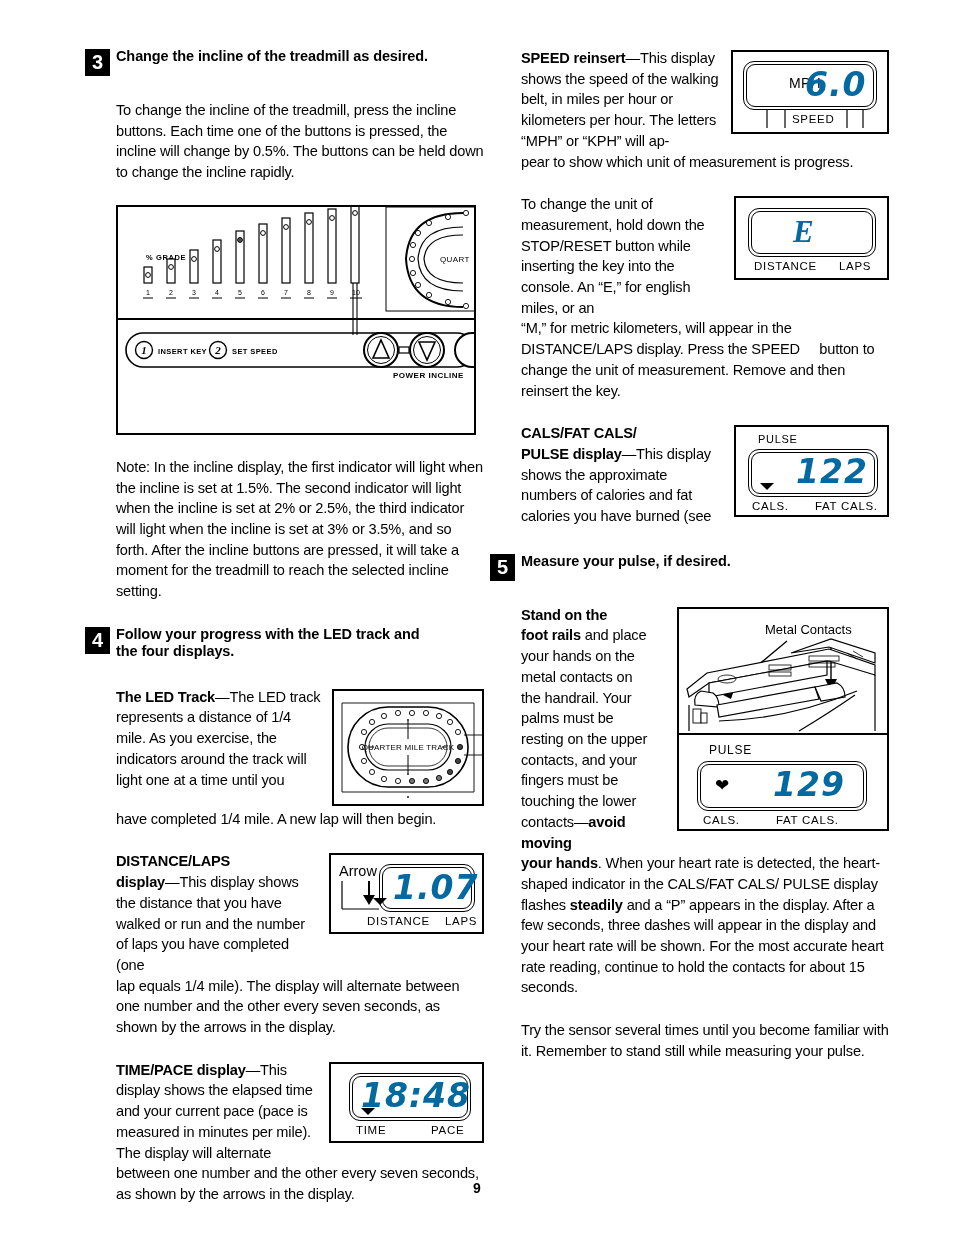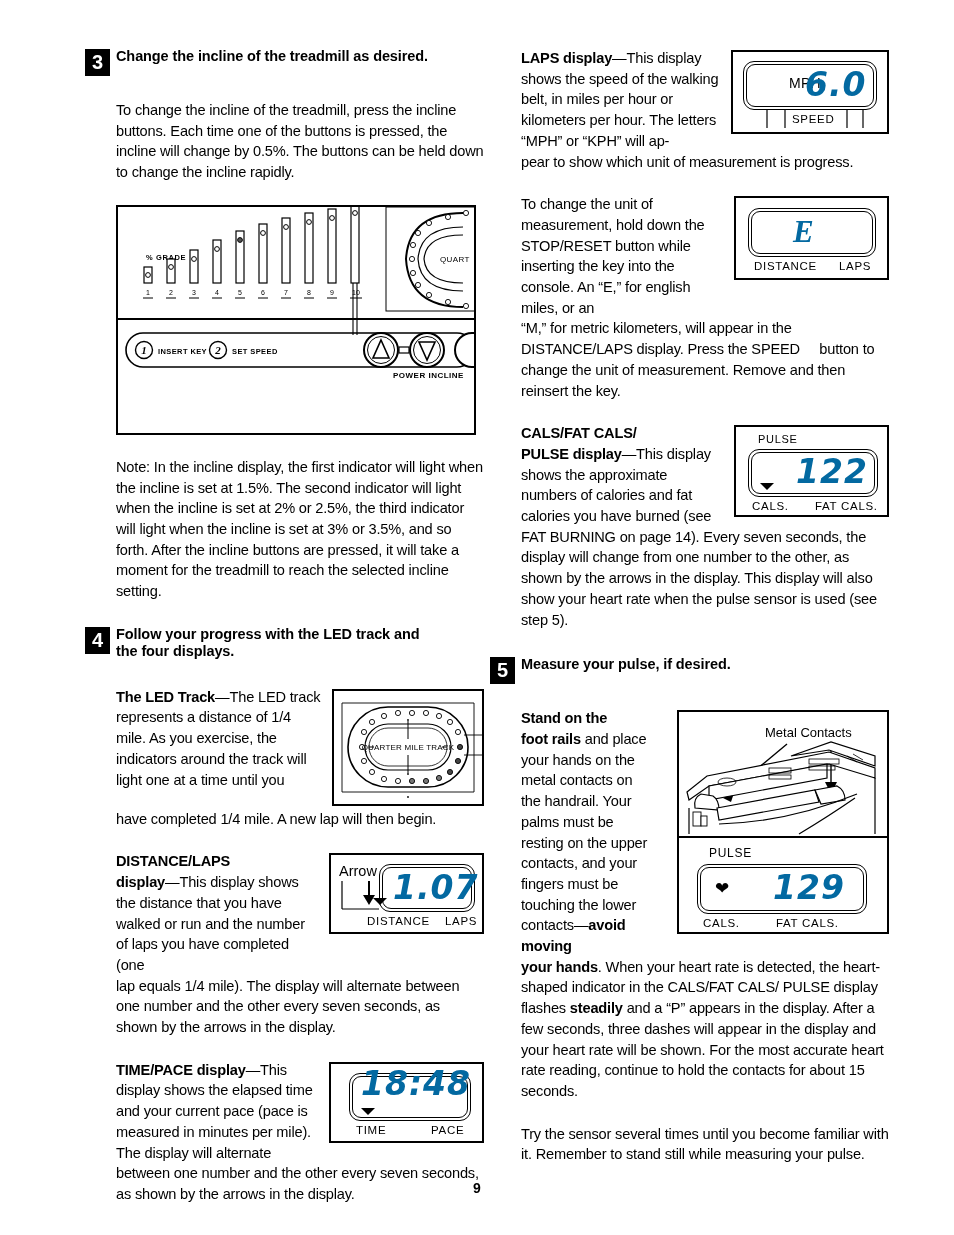--- a/index.html
+++ b/index.html
@@ -361,21 +361,21 @@
         <p class="body"><b><span>DISTANCE/LAPS</span><br><span>display</span></b><span>—</span><span>This display shows the distance that you have walked or run and the number of laps you have completed (one</span></p>
       </div>
       <p class="body" style="clear:both">lap equals 1/4 mile). The display will alternate between one number and the other every seven seconds, as shown by the arrows in the display.</p>
     </div>
 
     <div style="height:22px"></div>
 
     <div class="clearfix">
       <div class="fig-right framebox lcd-wrap" style="width:155px;height:81px;">
         <div class="lcd" style="left:18px;top:9px;width:122px;height:48px;"></div>
-        <div class="seg" style="position:absolute;left:30px;top:0;font-size:33px;line-height:40px;">18:48</div>
+        <div class="seg" style="position:absolute;left:30px;top:12px;font-size:33px;line-height:40px;">18:48</div>
         <div class="tri-down" style="left:30px;top:44px;"></div>
         <div class="lcd-label" style="left:25px;top:60px;">TIME</div>
         <div class="lcd-label" style="left:100px;top:60px;">PACE</div>
       </div>
       <div class="fig-left-text">
         <p class="body"><b><span>TIME/PACE display</span></b><span>—</span><span>This display shows the elapsed time and your current pace (pace is measured in minutes per mile). The display will alternate</span></p>
       </div>
       <p class="body" style="clear:both">between one number and the other every seven seconds, as shown by the arrows in the display.</p>
     </div>
 
@@ -390,21 +390,21 @@
         <div class="seg" style="position:absolute;left:72px;top:13px;font-size:33px;line-height:40px;">6.0</div>
         <svg style="position:absolute;left:10px;top:58px" width="140" height="24">
           <line x1="24" y1="0" x2="24" y2="18" stroke="#000" stroke-width="1.2"></line>
           <line x1="42" y1="0" x2="42" y2="18" stroke="#000" stroke-width="1.2"></line>
           <line x1="104" y1="0" x2="104" y2="18" stroke="#000" stroke-width="1.2"></line>
           <line x1="120" y1="0" x2="120" y2="18" stroke="#000" stroke-width="1.2"></line>
         </svg>
         <div class="lcd-label" style="left:59px;top:61px;font-weight:normal;">SPEED</div>
       </div>
       <div class="fig-left-text">
-        <p class="body"><b><span>LAPS display</span></b><span>—</span><span>This display shows the speed of the walking belt, in miles per hour or kilometers per hour. The letters “MPH” or “KPH” will ap-</span></p>
+        <p class="body"><b><span>SPEED reinsert</span></b><span>—</span><span>This display shows the speed of the walking belt, in miles per hour or kilometers per hour. The letters “MPH” or “KPH” will ap-</span></p>
       </div>
       <p class="body" style="clear:both">pear to show which unit of measurement is progress.</p>
     </div>
 
     <div style="height:22px"></div>
 
     <div class="clearfix">
       <div class="fig-right framebox lcd-wrap" style="width:155px;height:84px;">
         <div class="lcd" style="left:12px;top:10px;width:128px;height:49px;"></div>
         <div class="seg" style="position:absolute;left:57px;top:14px;font-size:31px;line-height:40px;font-family:'Liberation Serif',serif;">E</div>
@@ -424,21 +424,20 @@
         <div class="lcd-label" style="left:22px;top:6px;font-size:11px;">PULSE</div>
         <div class="lcd" style="left:12px;top:22px;width:130px;height:48px;"></div>
         <div class="seg" style="position:absolute;left:60px;top:25px;font-size:33px;line-height:40px;text-align:center;">122</div>
         <div class="tri-down" style="left:24px;top:56px;"></div>
         <div class="lcd-label" style="left:16px;top:73px;">CALS.</div>
         <div class="lcd-label" style="left:79px;top:73px;">FAT CALS.</div>
       </div>
       <div class="fig-left-text">
         <p class="body"><b><span>CALS/FAT CALS/</span><br><span>PULSE display</span></b><span>—</span><span>This display shows the approximate numbers of calories and fat calories you have burned (see</span></p>
       </div>
-      <p class="body" style="clear:both">FAT BURNING on page 14). Every seven seconds, the display will change from one number to the other, as shown by the arrows in the display. This display will also show your heart rate when the pulse sensor is used (see step 5).</p>
     </div>
 
     <div style="height:26px"></div>
 
     <div class="step">
       <div class="step-num">5</div>
       <div class="step-title">Measure your pulse, if desired.</div>
     </div>
 
     <div style="height:18px"></div>

